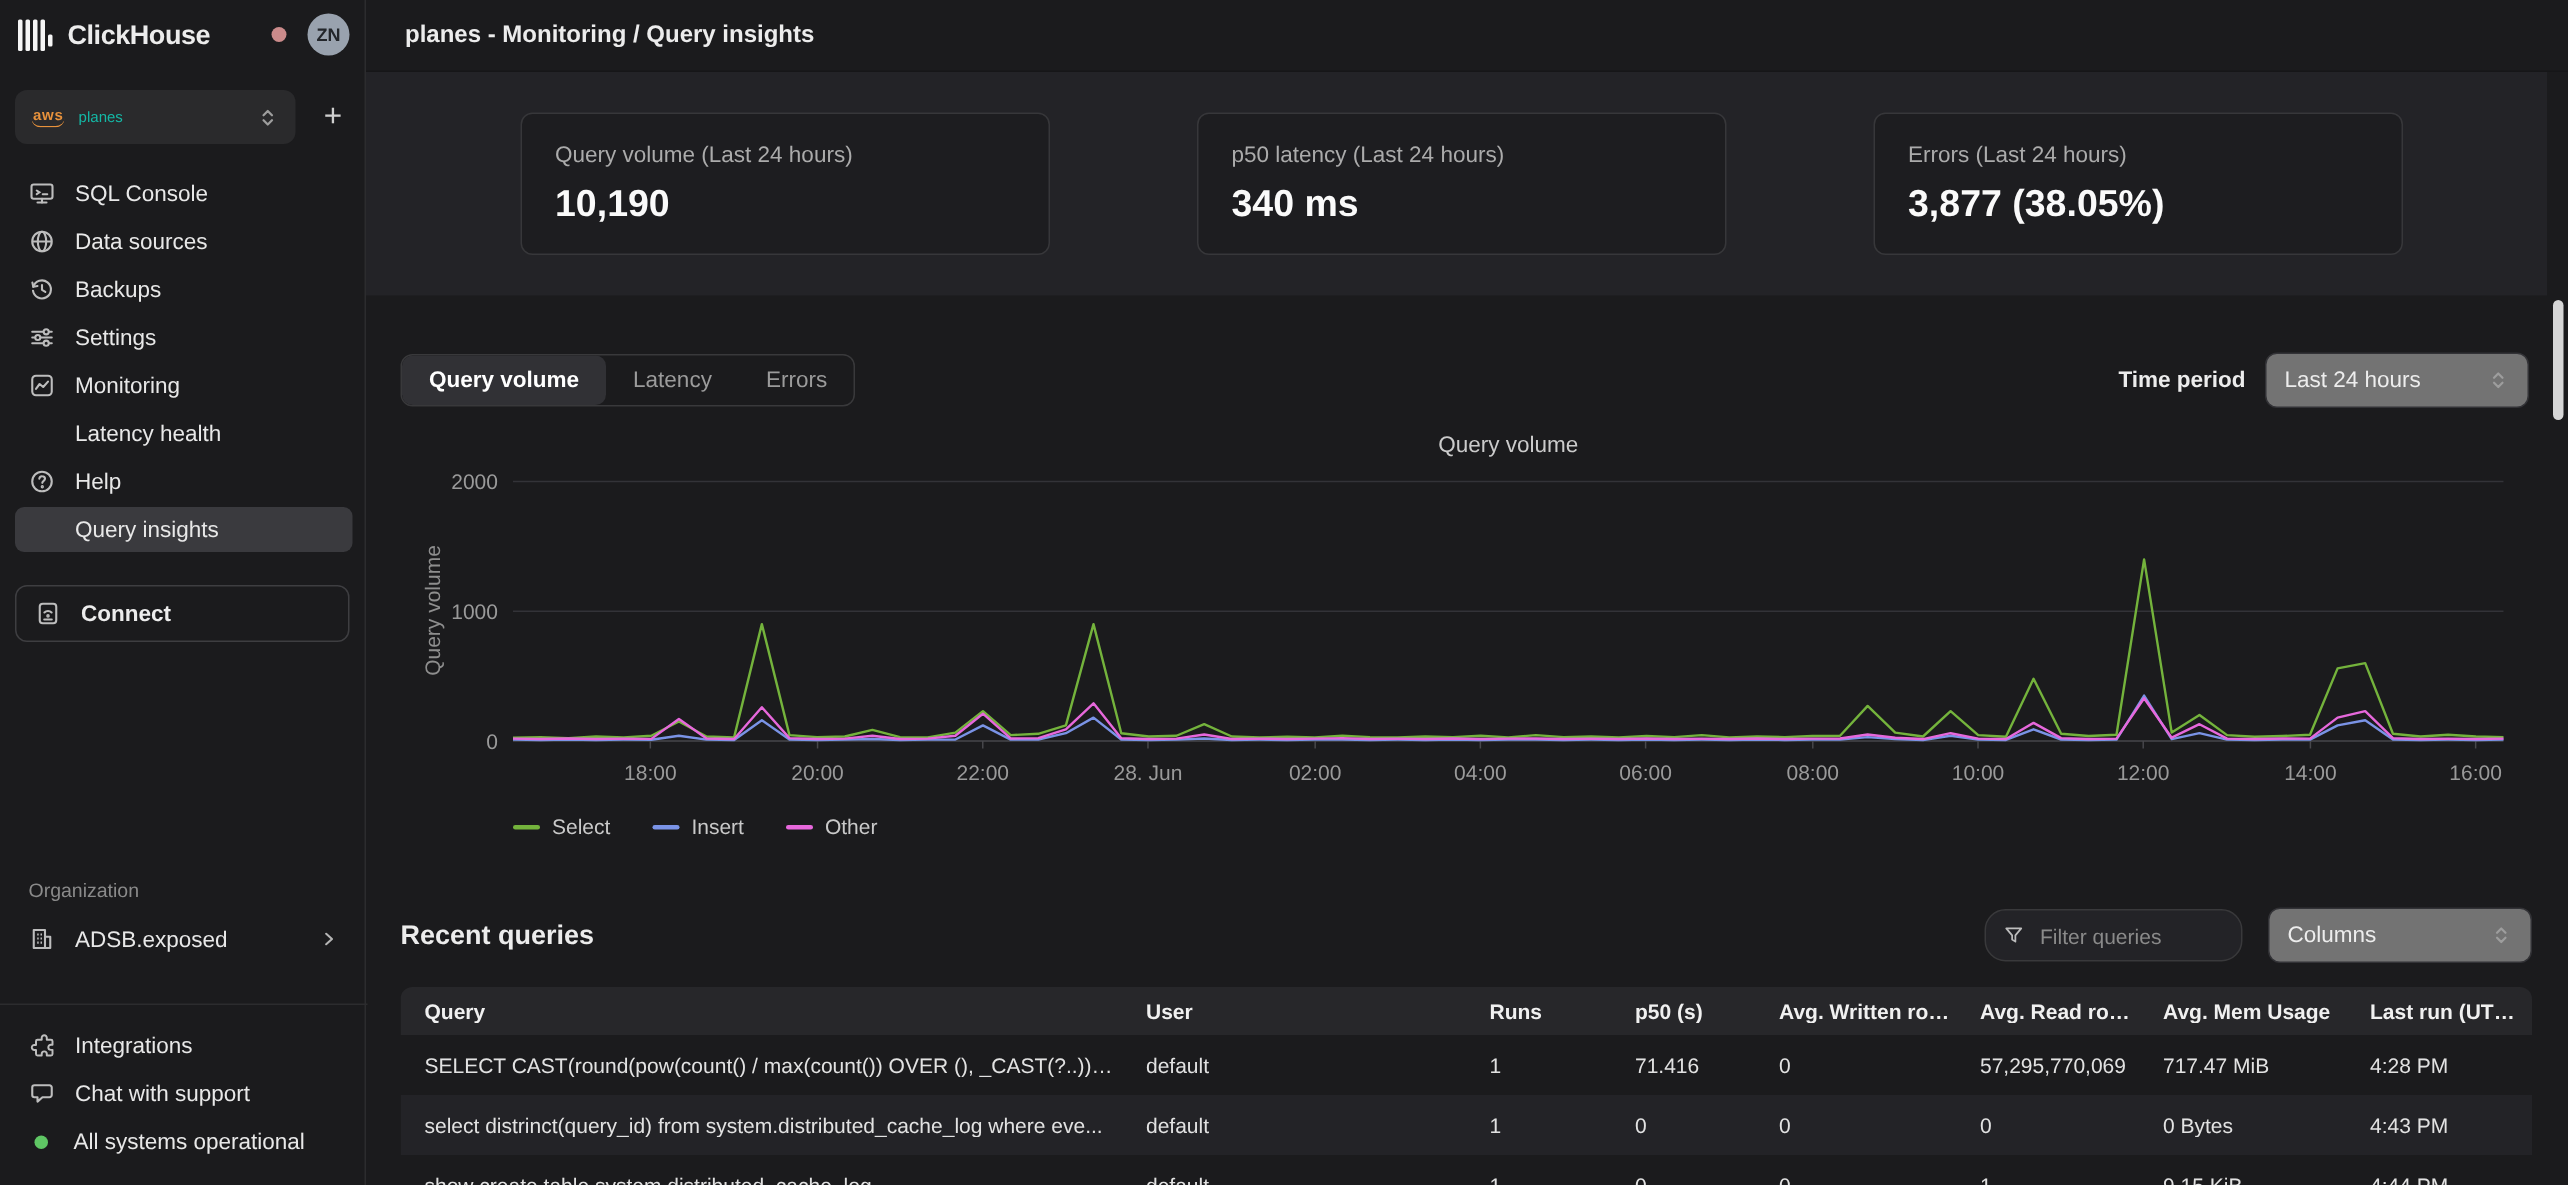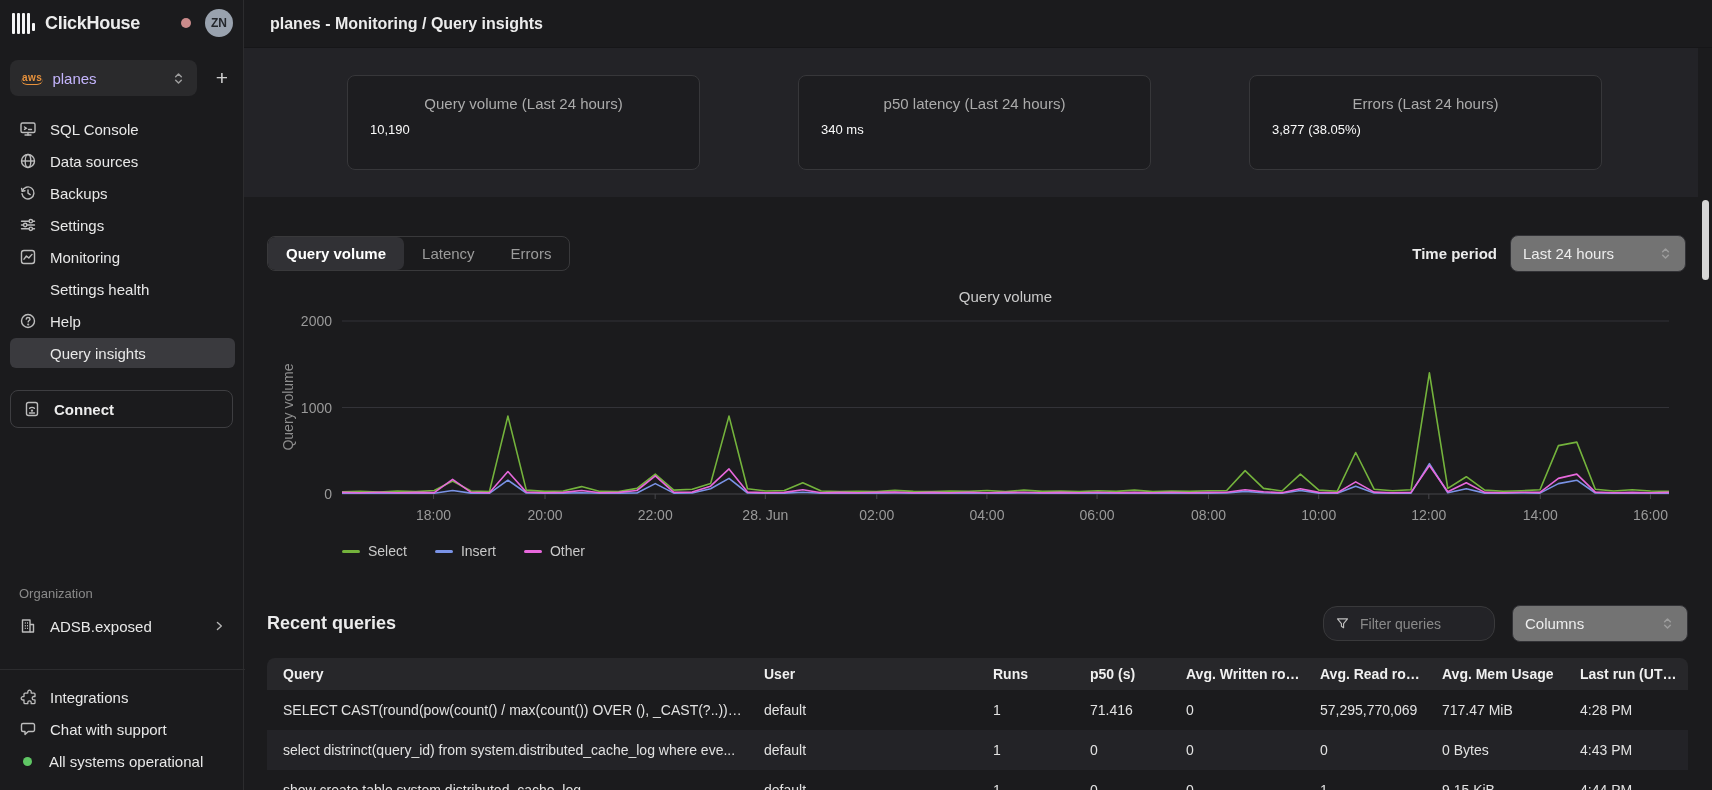--- a/index.html
+++ b/index.html
@@ -23,21 +23,21 @@
   .app-title { font-size:18px; font-weight:700; letter-spacing:-0.3px; }
   .notif-dot { width:10px; height:10px; border-radius:50%; background:#cb8b8b; margin-left:auto; }
   .avatar { width:28px; height:28px; border-radius:50%; background:#99a2ae; color:#23262b;
     font-size:12px; font-weight:700; display:flex; align-items:center; justify-content:center; margin-left:14px; }
 
   .service-row { display:flex; align-items:center; gap:12px; margin:14px 0 18px; }
   .service-select { flex:1; height:36px; background:#2a2a2c; border-radius:8px;
     display:flex; align-items:center; gap:9px; padding:0 11px; cursor:pointer; }
   .aws-badge { color:#e8923c; font-size:10px; font-weight:700; letter-spacing:0.5px;
     border-bottom:1.5px solid #e8923c; border-radius:0 0 6px 6px; padding:0 1px 1px; }
-  .service-name { font-size:15px; color:#c4b5fd; }
+  .service-name { font-size:10px; color:#14b8a6; }
   .updown { margin-left:auto; color:#9d9d9d; }
   .add-btn { width:26px; text-align:center; color:#cfcfcf; font-size:21px; line-height:26px; cursor:pointer; }
 
   .nav-item { display:flex; align-items:center; gap:13px; height:30px; margin-bottom:2px;
     padding:0 9px; border-radius:6px; color:#e8e8e8; font-size:15px; cursor:pointer; white-space:nowrap; }
   .nav-item.sub { padding-left:40px; }
   .nav-item.selected { background:#3a3a3e; }
   .connect-btn { margin:20px 2px 0 0; height:38px; border:1px solid #3e3e41; border-radius:8px;
     display:flex; align-items:center; gap:13px; padding:0 12px; font-size:15px; font-weight:600; cursor:pointer; }
   .spacer { flex:1; }
@@ -47,22 +47,22 @@
   .status-dot { width:9px; height:9px; border-radius:50%; background:#5fc664; margin:0 4px; }
 
   
   .main { flex:1; display:flex; flex-direction:column; position:relative; min-width:0; }
   .topbar { height:48px; flex-shrink:0; display:flex; align-items:center; padding:0 26px;
     font-size:16px; font-weight:700; border-bottom:1px solid #161618; }
   .stats-band { background:#232327; height:149px; flex-shrink:0; display:flex; align-items:center;
     padding-left:103px; gap:98px; margin-right:14px; }
   .stat-card { width:353px; height:95px; background:#1d1d20; border:1px solid #37373a;
     border-radius:8px; padding:19px 22px; }
-  .stat-label { color:#ababab; font-size:15px;text-align:center; }
-  .stat-value { color:#fafafa; font-size:13px; font-weight:400; margin-top:10px; }
+  .stat-label { color:#ababab; font-size:15px; }
+  .stat-value { color:#fafafa; font-size:25px; font-weight:700; margin-top:10px; }
   .scroll-thumb { position:absolute; right:3px; top:200px; width:7px; height:80px;
     background:#d6d6d6; border-radius:4px; z-index:9; }
 
   .controls-row { display:flex; align-items:center; margin:38px 26px 0 23px; }
   .tab-group { display:inline-flex; border:1px solid #39393b; border-radius:8px; overflow:hidden; }
   .tab { padding:8px 18px; font-size:15px; color:#9b9b9b; cursor:pointer; }
   .tab.active { background:#313135; color:#ffffff; font-weight:600; border-radius:7px; }
   .time-period { display:flex; align-items:center; gap:13px; margin-left:auto; }
   .tp-label { font-weight:700; font-size:15px; }
   .select-box { width:176px; height:37px; background:#737373; border:1px solid #323236; border-radius:8px;
@@ -174,21 +174,21 @@
     <div class="nav-item">
       <span class="icon">
           <svg width="18" height="18" viewBox="0 0 18 18" fill="none" stroke="currentColor" stroke-width="1.4" stroke-linecap="round" stroke-linejoin="round">
             <rect x="2.5" y="2.5" width="13" height="13" rx="2.5"></rect>
             <polyline points="5,11.2 7.4,8 9.8,10 13,6.4"></polyline>
           </svg>
         </span>
       <span>Monitoring</span>
     </div>
     <div class="nav-item sub">
-      <span>Settings health</span>
+      <span>Latency health</span>
     </div>
     <div class="nav-item">
       <span class="icon">
           <svg width="18" height="18" viewBox="0 0 18 18" fill="none" stroke="currentColor" stroke-width="1.4" stroke-linecap="round">
             <circle cx="9" cy="9" r="6.5"></circle>
             <path d="M7.2 7.1c.2-1 1-1.7 2-1.6 1 0 1.8.8 1.8 1.7 0 1.3-1.8 1.4-1.8 2.7"></path>
             <circle cx="9.2" cy="12.5" r="0.4" fill="currentColor"></circle>
           </svg>
         </span>
       <span>Help</span>

